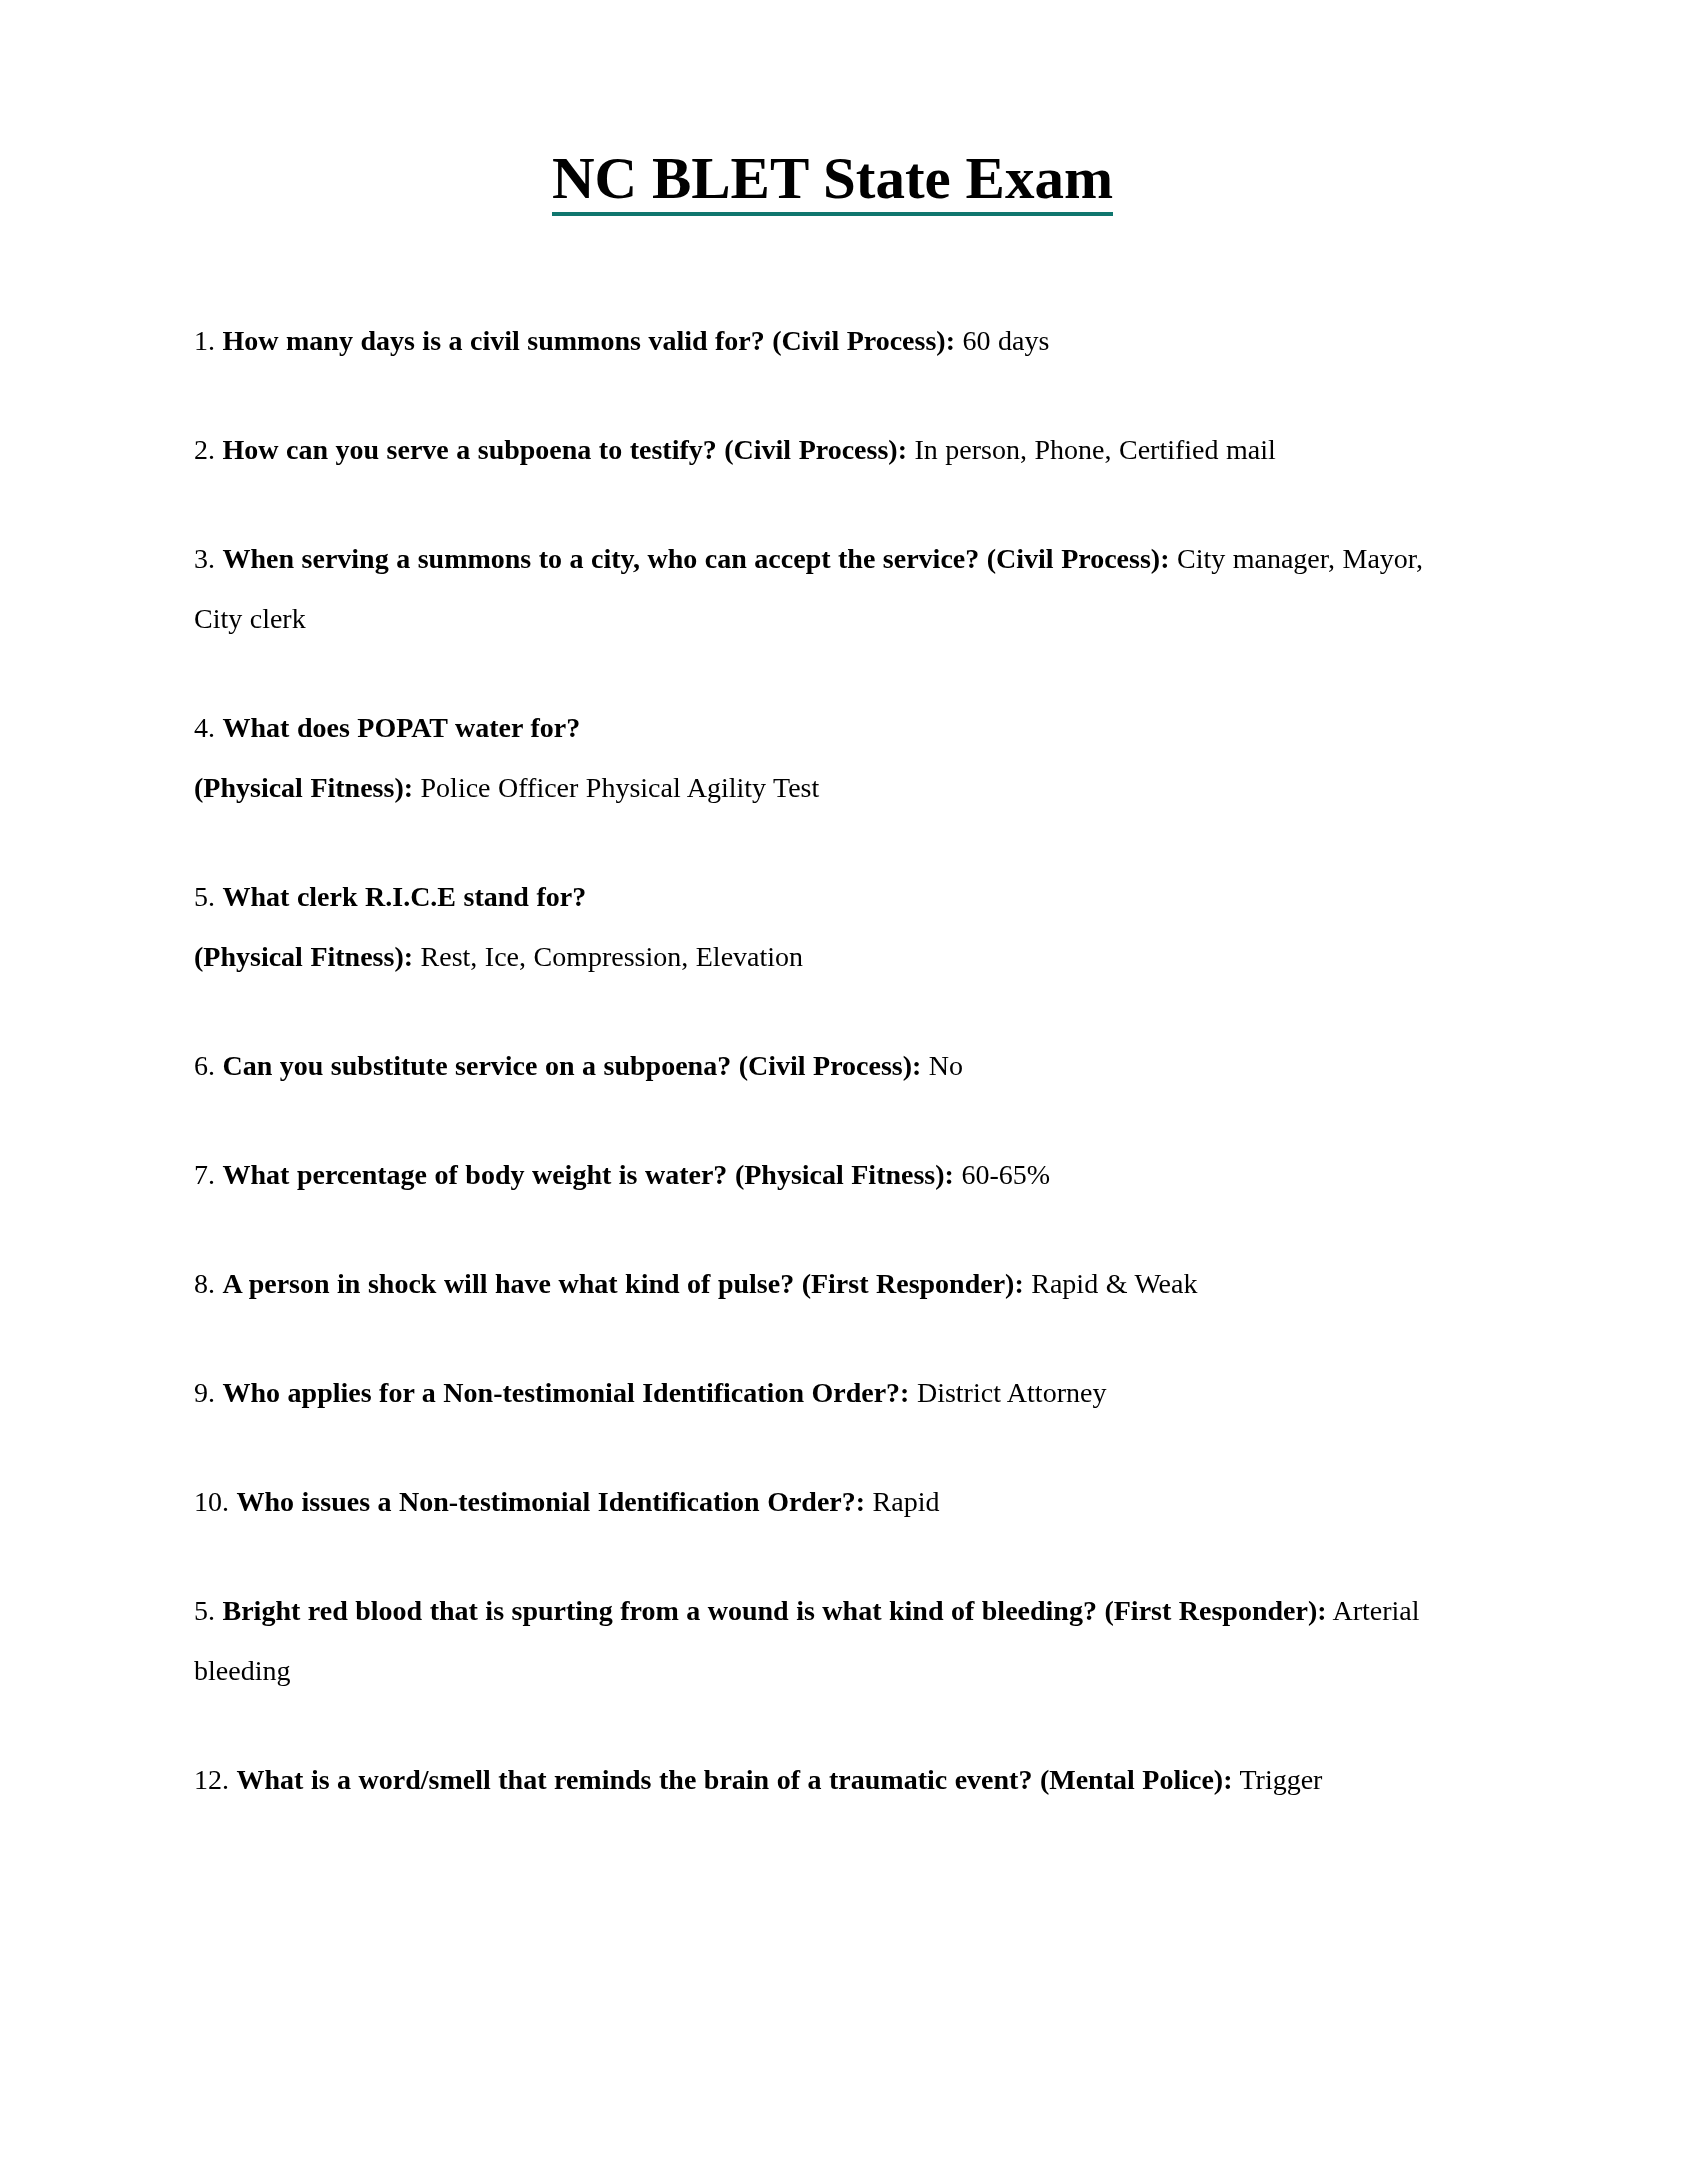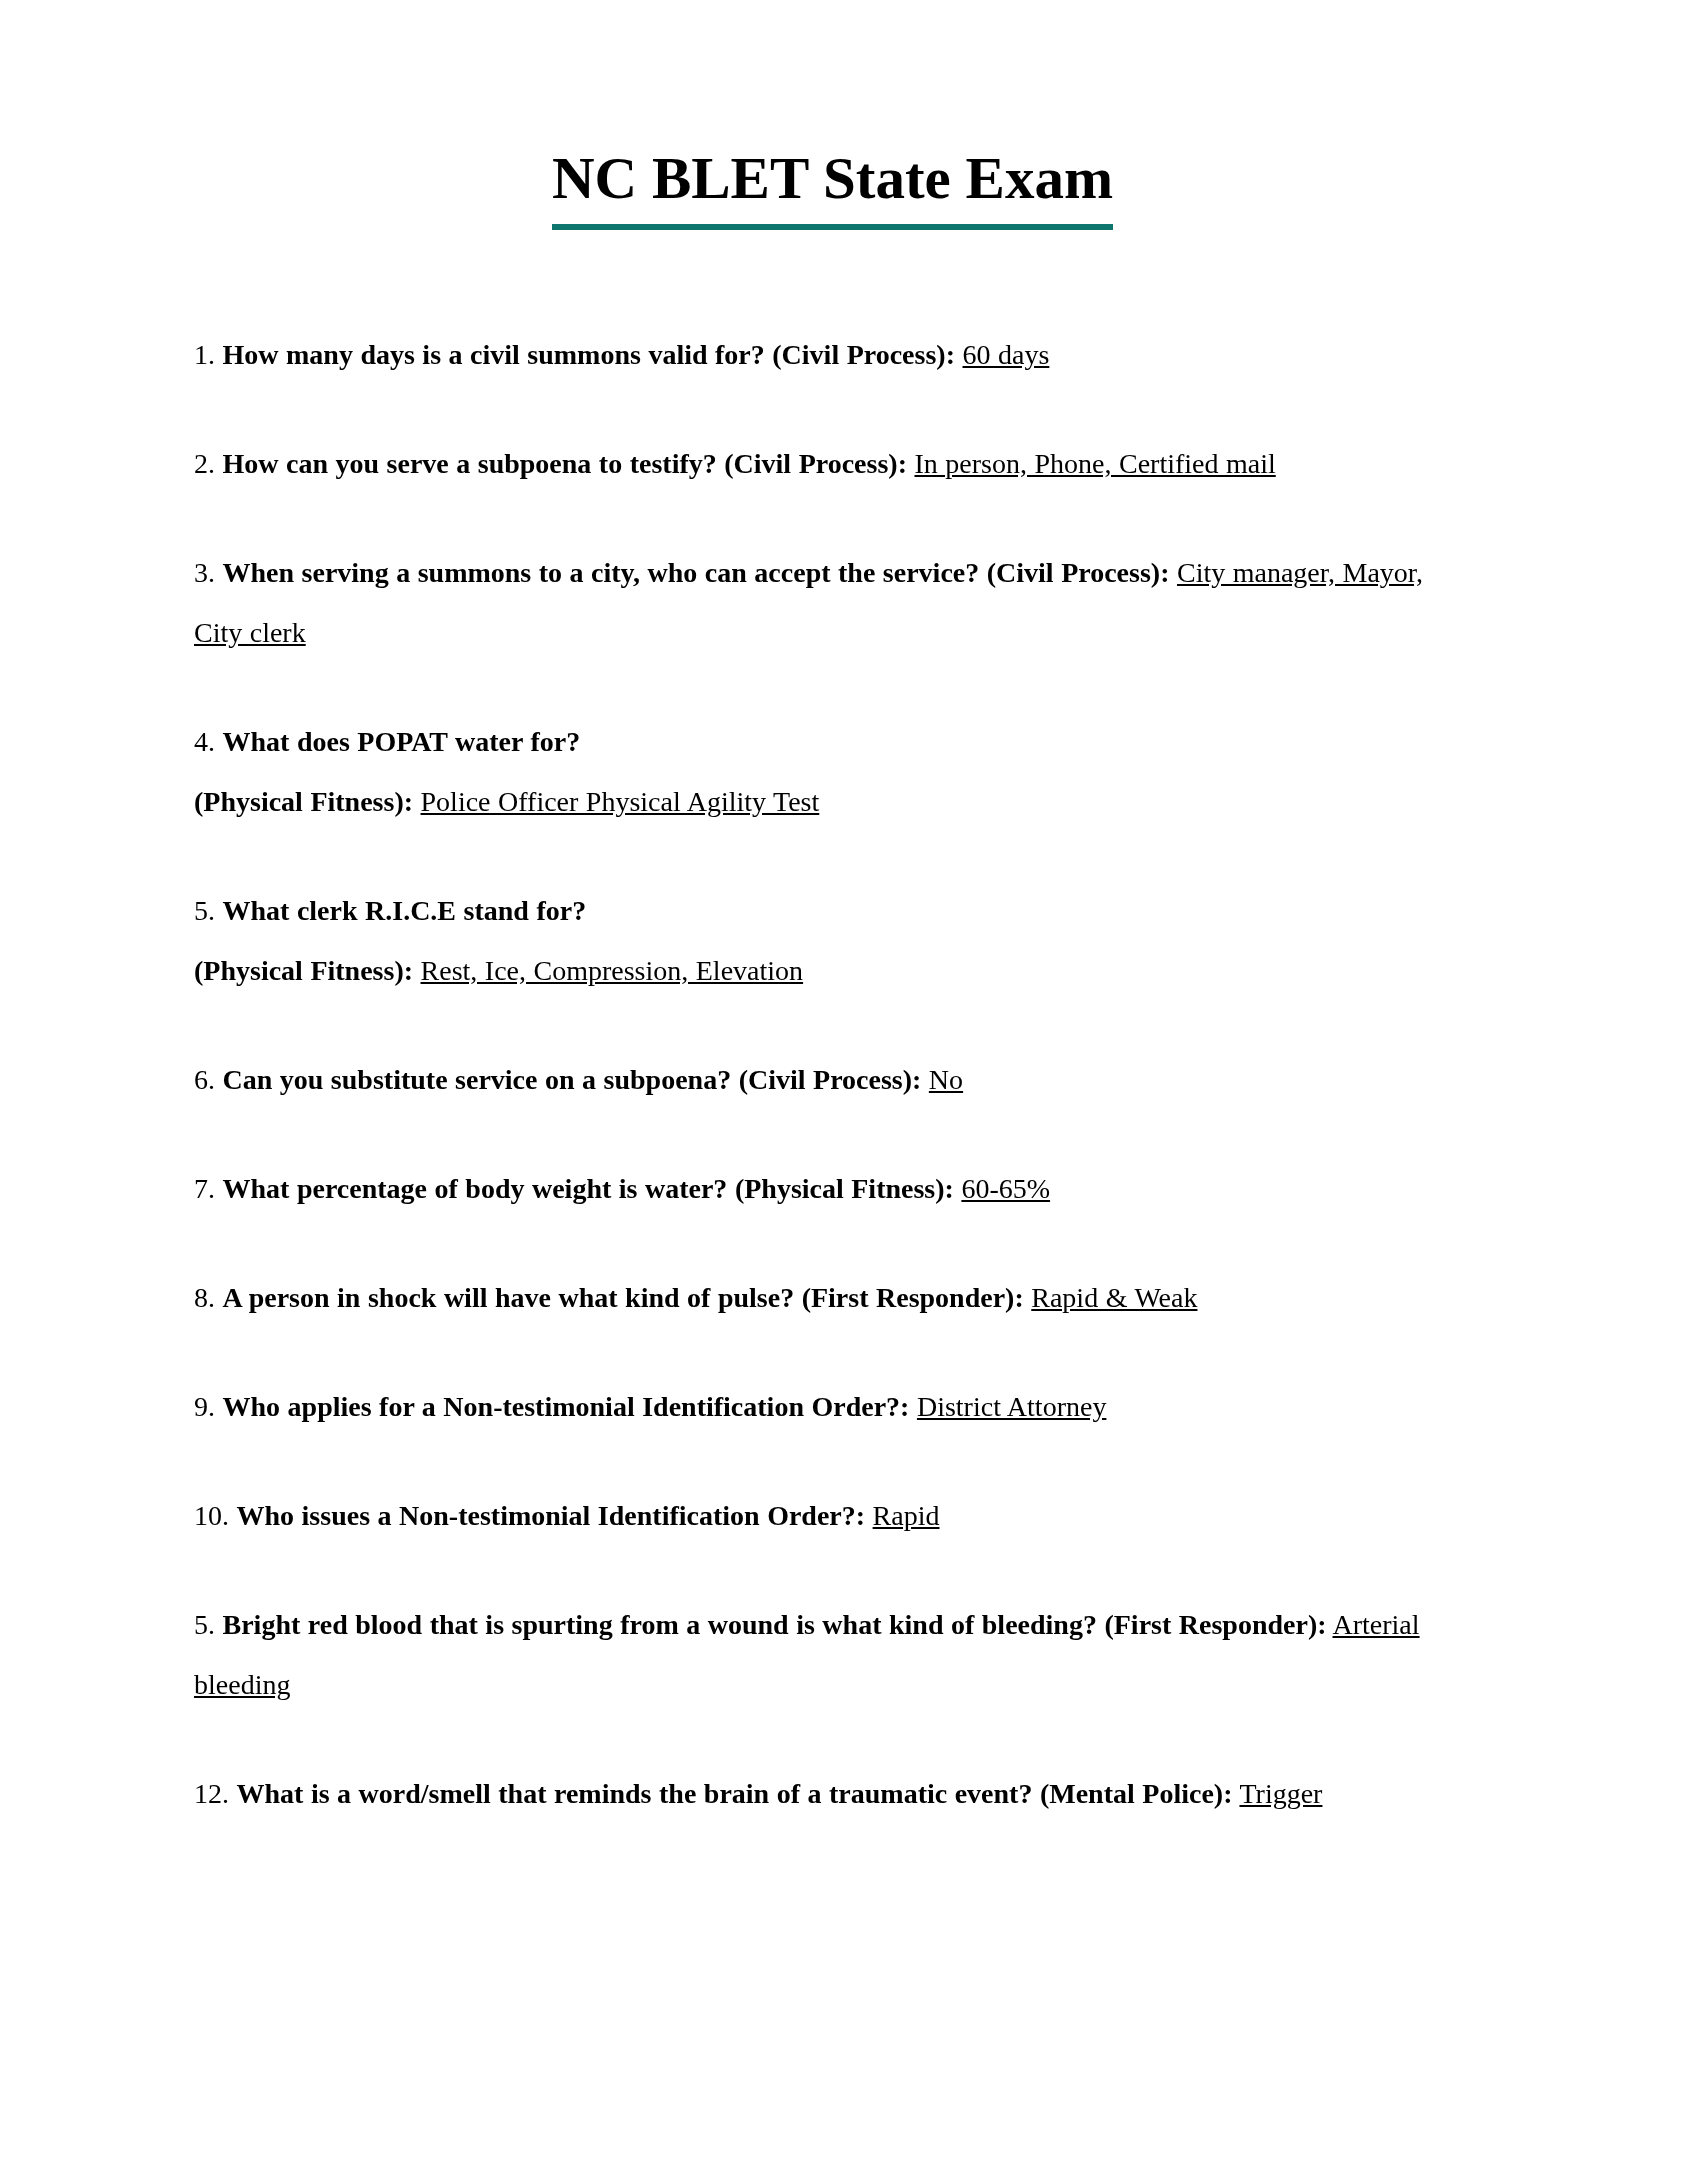--- a/index.html
+++ b/index.html
@@ -38,22 +38,22 @@
     padding: 0;
     text-align: center;
     font-size: 59px;
     font-weight: bold;
     line-height: 1.0;
     letter-spacing: 0px;
     padding-top: 149px;
   }
   .doc-title .title-text {
     display: inline-block;
-    border-bottom: 6px solid #0f766e;
-    padding-bottom: 16px;
+    border-bottom: 4px solid #0f766e;
+    padding-bottom: 4px;
   }
 
   
   .qa-list {
     margin: 0;
     padding: 0;
     list-style: none;
     padding-top: 95px;
   }
 
@@ -70,21 +70,20 @@
     font-weight: normal;
   }
   .qa-q {
     font-weight: bold;
   }
   .qa-cat {
     font-weight: bold;
   }
   .qa-a {
     font-weight: normal;
-    text-decoration: underline;
   }
 </style>
 </head>
 <body>
 
 <div class="page">
   <div class="content">
 
     <h1 class="doc-title">
       <span class="title-text">NC BLET State Exam</span>

